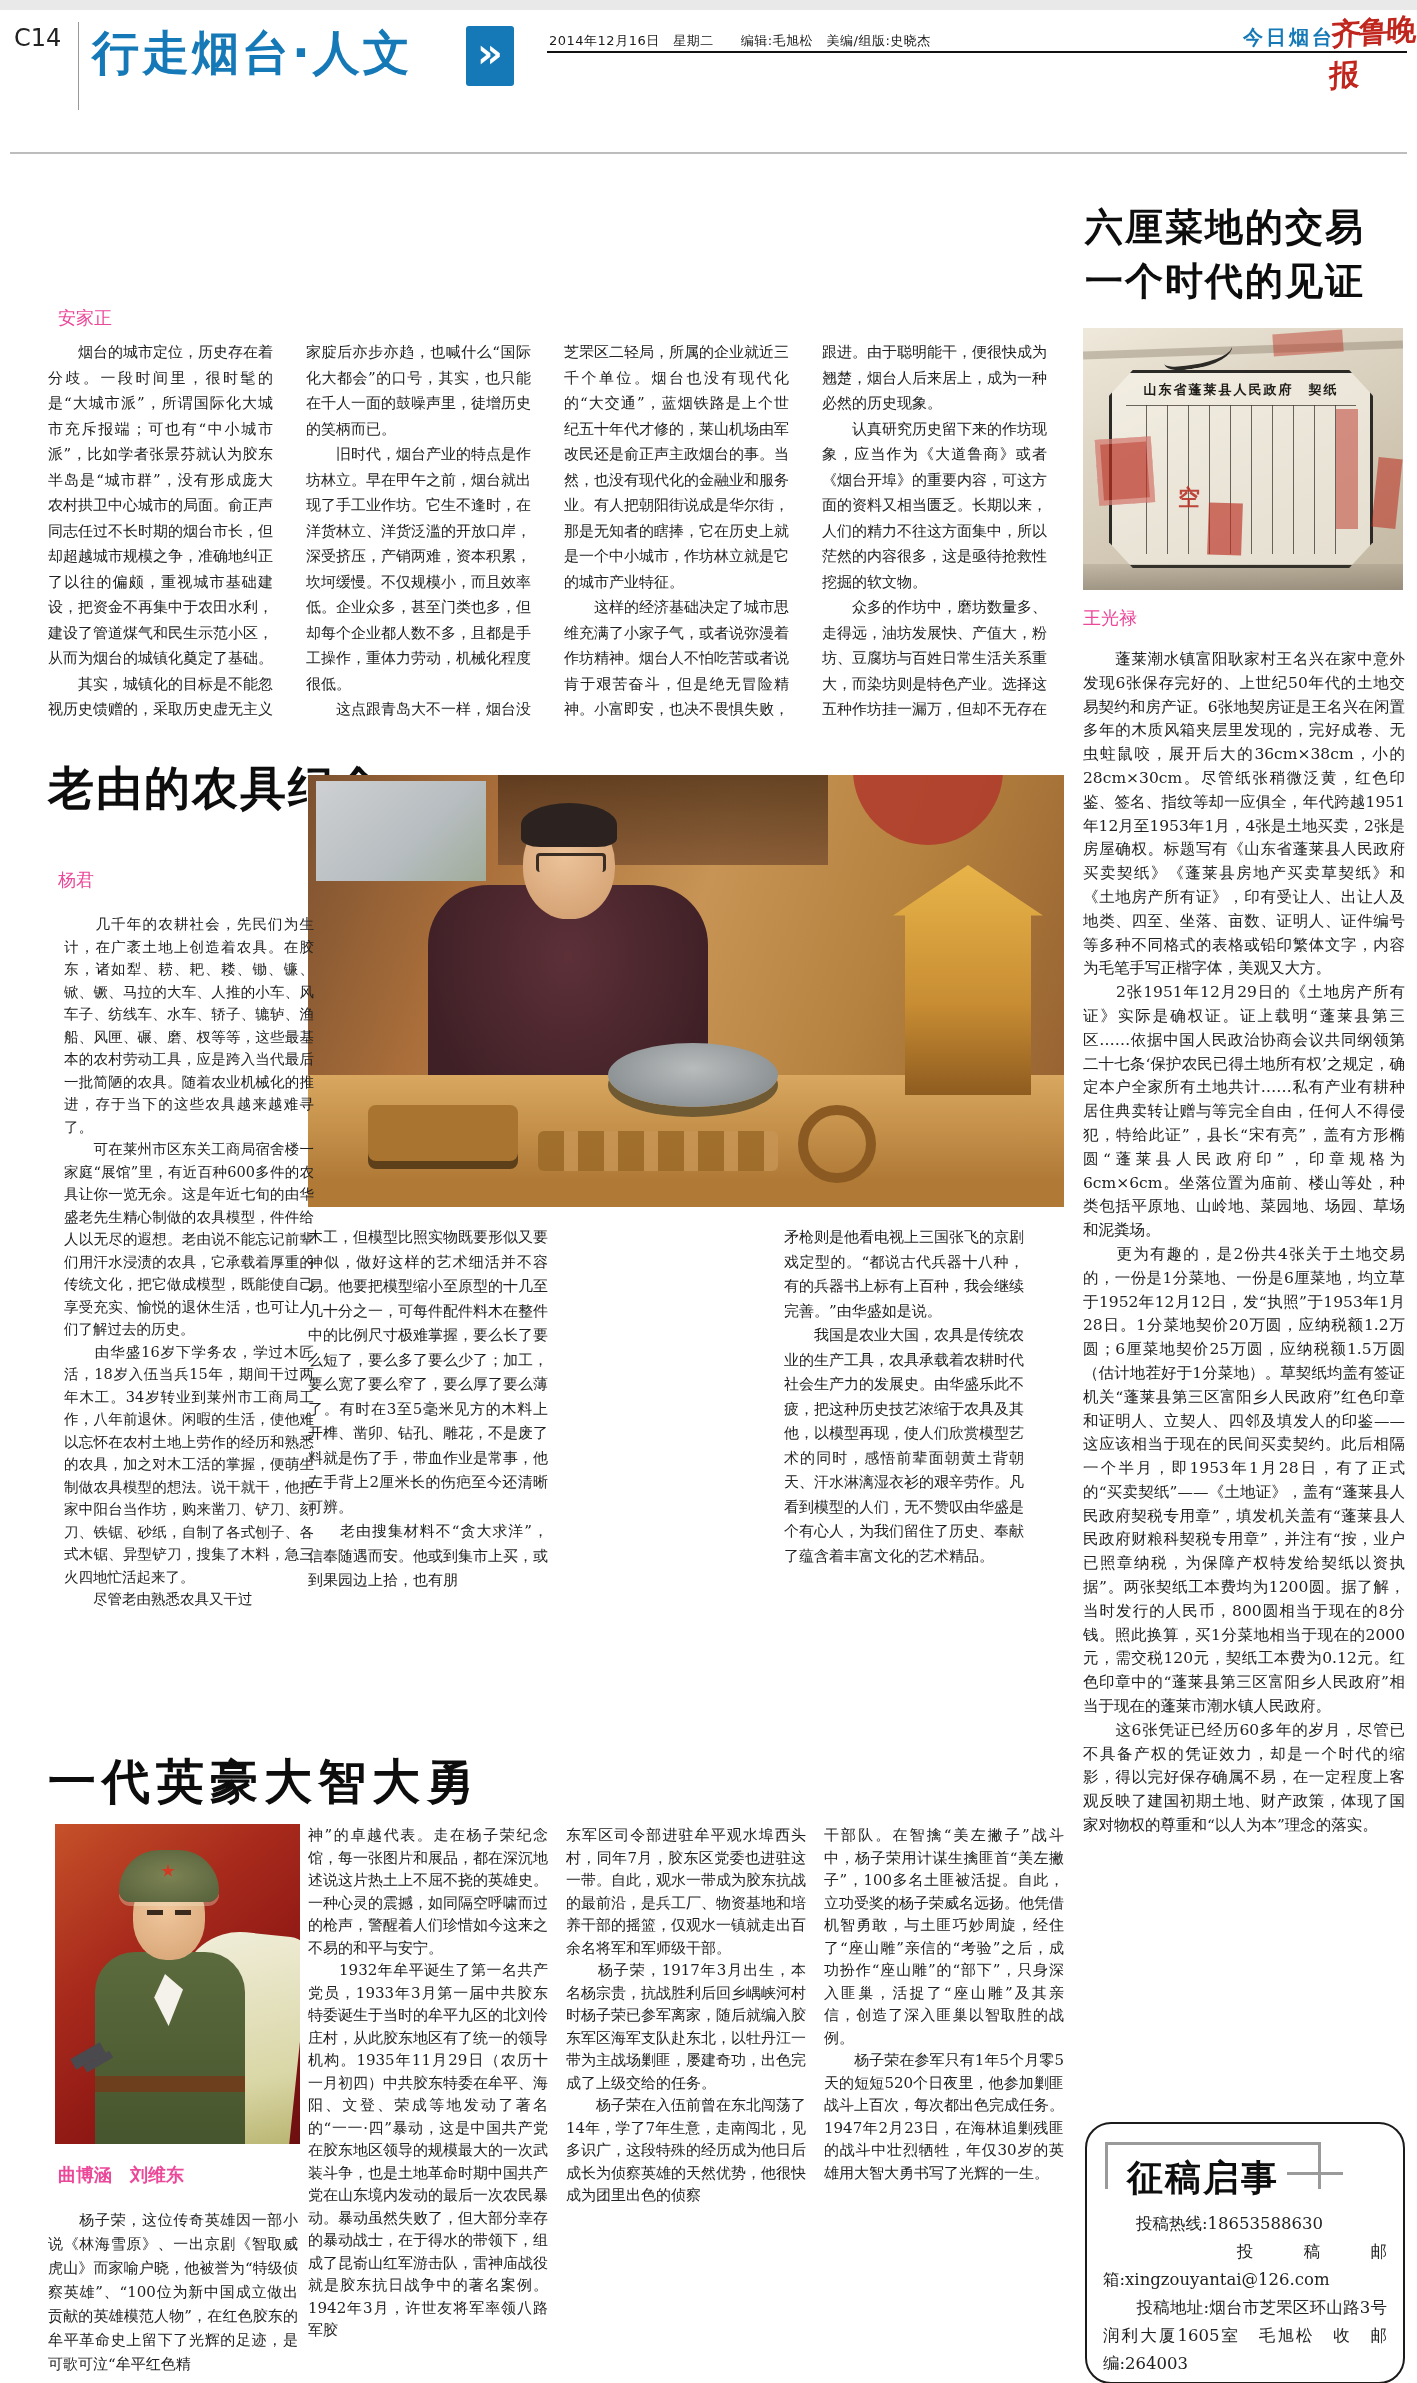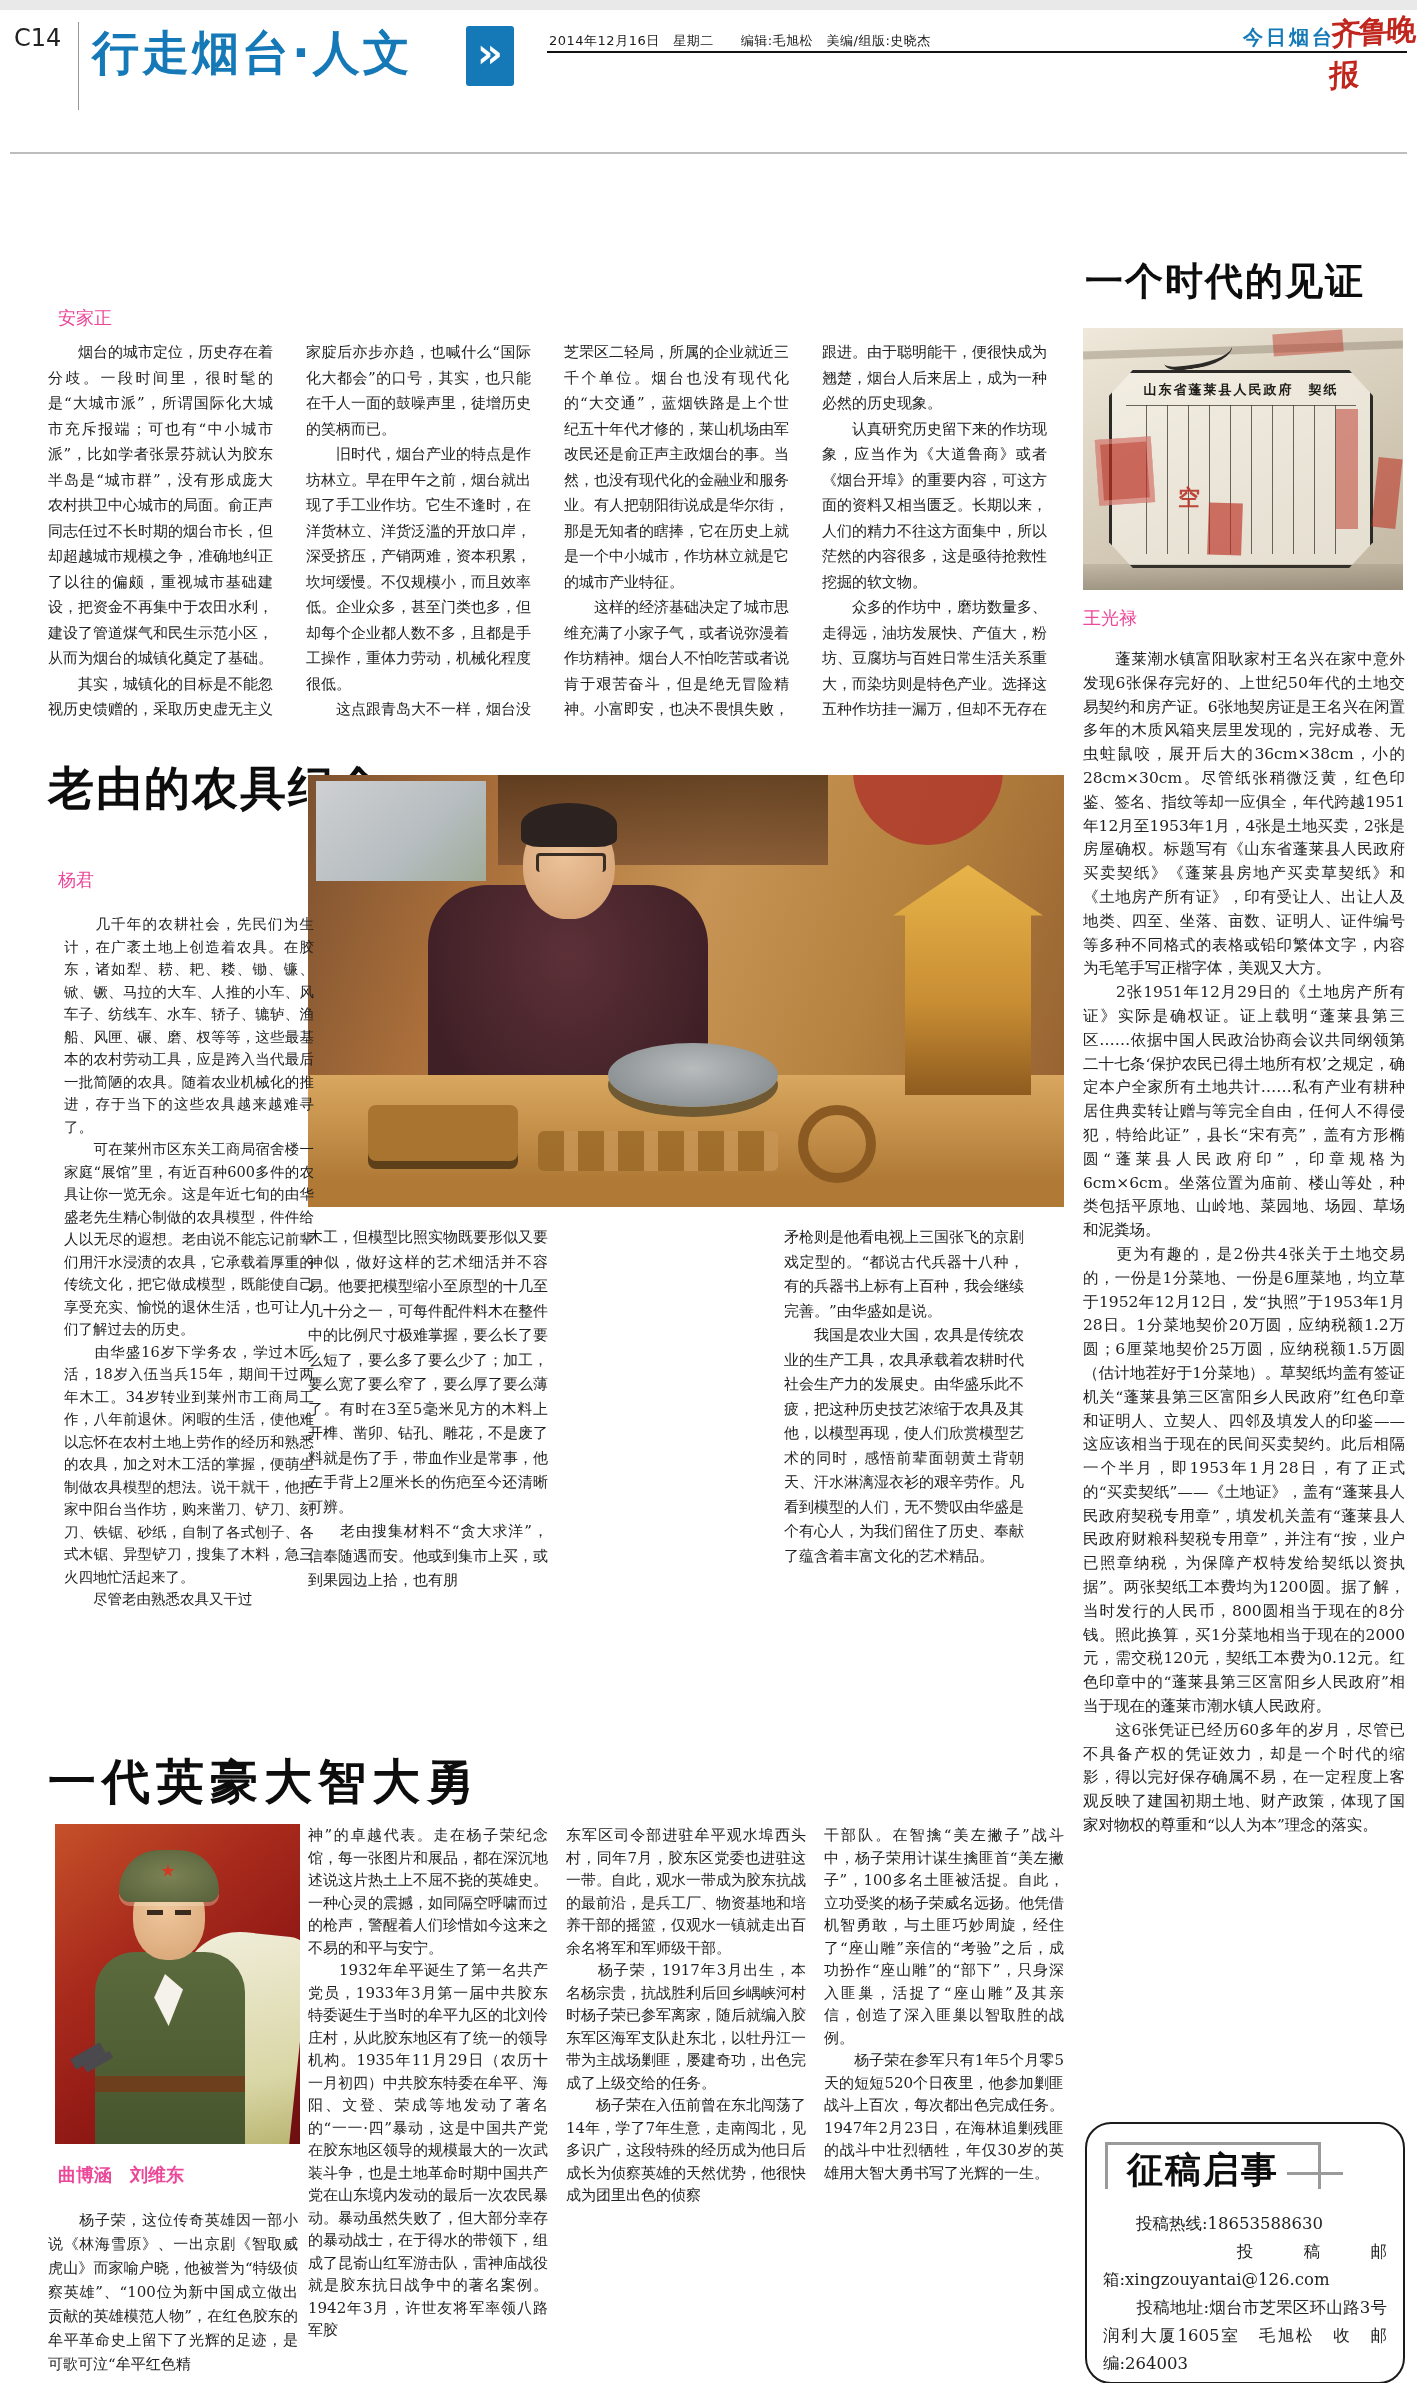--- a/index.html
+++ b/index.html
@@ -99,20 +99,21 @@
 
   <div class="abs body-text" style="left:48px;top:2198px;width:250px;height:185px;font-size:15px;line-height:24px;">　　杨子荣，这位传奇英雄因一部小说《林海雪原》、一出京剧《智取威虎山》而家喻户晓，他被誉为“特级侦察英雄”、“100位为新中国成立做出贡献的英雄模范人物”，在红色胶东的牟平革命史上留下了光辉的足迹，是可歌可泣“牟平红色精</div>
   <div class="abs body-text" style="left:308px;top:1814px;width:240px;height:569px;font-size:15px;line-height:22.5px;">神”的卓越代表。走在杨子荣纪念馆，每一张图片和展品，都在深沉地述说这片热土上不屈不挠的英雄史。一种心灵的震撼，如同隔空呼啸而过的枪声，警醒着人们珍惜如今这来之不易的和平与安宁。
 　　1932年牟平诞生了第一名共产党员，1933年3月第一届中共胶东特委诞生于当时的牟平九区的北刘伶庄村，从此胶东地区有了统一的领导机构。1935年11月29日（农历十一月初四）中共胶东特委在牟平、海阳、文登、荣成等地发动了著名的“一一·四”暴动，这是中国共产党在胶东地区领导的规模最大的一次武装斗争，也是土地革命时期中国共产党在山东境内发动的最后一次农民暴动。暴动虽然失败了，但大部分幸存的暴动战士，在于得水的带领下，组成了昆嵛山红军游击队，雷神庙战役就是胶东抗日战争中的著名案例。1942年3月，许世友将军率领八路军胶</div>
   <div class="abs body-text" style="left:566px;top:1814px;width:240px;height:569px;font-size:15px;line-height:22.5px;">东军区司令部进驻牟平观水埠西头村，同年7月，胶东区党委也进驻这一带。自此，观水一带成为胶东抗战的最前沿，是兵工厂、物资基地和培养干部的摇篮，仅观水一镇就走出百余名将军和军师级干部。
 　　杨子荣，1917年3月出生，本名杨宗贵，抗战胜利后回乡嵎峡河村时杨子荣已参军离家，随后就编入胶东军区海军支队赴东北，以牡丹江一带为主战场剿匪，屡建奇功，出色完成了上级交给的任务。
 　　杨子荣在入伍前曾在东北闯荡了14年，学了7年生意，走南闯北，见多识广，这段特殊的经历成为他日后成长为侦察英雄的天然优势，他很快成为团里出色的侦察</div>
   <div class="abs body-text" style="left:824px;top:1814px;width:240px;height:569px;font-size:15px;line-height:22.5px;">干部队。在智擒“美左撇子”战斗中，杨子荣用计谋生擒匪首“美左撇子”，100多名土匪被活捉。自此，立功受奖的杨子荣威名远扬。他凭借机智勇敢，与土匪巧妙周旋，经住了“座山雕”亲信的“考验”之后，成功扮作“座山雕”的“部下”，只身深入匪巢，活捉了“座山雕”及其亲信，创造了深入匪巢以智取胜的战例。
 　　杨子荣在参军只有1年5个月零5天的短短520个日夜里，他参加剿匪战斗上百次，每次都出色完成任务。1947年2月23日，在海林追剿残匪的战斗中壮烈牺牲，年仅30岁的英雄用大智大勇书写了光辉的一生。</div>
 
+  <div class="abs headline" style="left:1085px;top:192px;font-size:38px;letter-spacing:2px;">六厘菜地的交易</div>
   <div class="abs headline" style="left:1085px;top:246px;font-size:38px;letter-spacing:2px;">一个时代的见证</div>
 
   <div class="abs photo" style="left:1083px;top:318px;width:320px;height:262px;
               background:linear-gradient(155deg,#efe9db 0%,#ddd4c3 35%,#cfc5b1 65%,#c2b7a1 100%);">
     <div class="abs" style="left:0;top:18px;width:320px;height:8px;background:rgba(120,105,85,.35);transform:rotate(-2deg);"></div>
     <div class="abs seal" style="left:190px;top:4px;width:70px;height:22px;opacity:.55;transform:rotate(-4deg);"></div>
     <div class="abs" style="left:80px;top:10px;width:70px;height:26px;border-bottom:4px solid #2c2a26;border-radius:0 0 60% 30%;transform:rotate(-8deg);"></div>
     <div class="abs" style="left:26px;top:42px;width:258px;height:192px;border:3px solid #2b2a26;background:rgba(250,247,238,.6);
                 clip-path:polygon(9% 0,91% 0,100% 13%,100% 87%,91% 100%,9% 100%,0 87%,0 13%);">
       <div style="position:absolute;left:0;top:8px;width:100%;text-align:center;font-size:13px;font-weight:bold;color:#1d1c18;letter-spacing:2px;">山东省蓬莱县人民政府　契纸</div>
@@ -132,19 +133,19 @@
   <div class="abs byline" style="left:1083px;top:596px;">王光禄</div>
 
   <div class="abs body-text" style="left:1083px;top:638px;width:322px;height:1460px;font-size:15.5px;line-height:23.8px;">　　蓬莱潮水镇富阳耿家村王名兴在家中意外发现6张保存完好的、上世纪50年代的土地交易契约和房产证。6张地契房证是王名兴在闲置多年的木质风箱夹层里发现的，完好成卷、无虫蛀鼠咬，展开后大的36cm×38cm，小的28cm×30cm。尽管纸张稍微泛黄，红色印鉴、签名、指纹等却一应俱全，年代跨越1951年12月至1953年1月，4张是土地买卖，2张是房屋确权。标题写有《山东省蓬莱县人民政府买卖契纸》《蓬莱县房地产买卖草契纸》和《土地房产所有证》，印有受让人、出让人及地类、四至、坐落、亩数、证明人、证件编号等多种不同格式的表格或铅印繁体文字，内容为毛笔手写正楷字体，美观又大方。
 　　2张1951年12月29日的《土地房产所有证》实际是确权证。证上载明“蓬莱县第三区……依据中国人民政治协商会议共同纲领第二十七条‘保护农民已得土地所有权’之规定，确定本户全家所有土地共计……私有产业有耕种居住典卖转让赠与等完全自由，任何人不得侵犯，特给此证”，县长“宋有亮”，盖有方形椭圆“蓬莱县人民政府印”，印章规格为6cm×6cm。坐落位置为庙前、楼山等处，种类包括平原地、山岭地、菜园地、场园、草场和泥粪场。
 　　更为有趣的，是2份共4张关于土地交易的，一份是1分菜地、一份是6厘菜地，均立草于1952年12月12日，发“执照”于1953年1月28日。1分菜地契价20万圆，应纳税额1.2万圆；6厘菜地契价25万圆，应纳税额1.5万圆（估计地茬好于1分菜地）。草契纸均盖有签证机关“蓬莱县第三区富阳乡人民政府”红色印章和证明人、立契人、四邻及填发人的印鉴——这应该相当于现在的民间买卖契约。此后相隔一个半月，即1953年1月28日，有了正式的“买卖契纸”——《土地证》，盖有“蓬莱县人民政府契税专用章”，填发机关盖有“蓬莱县人民政府财粮科契税专用章”，并注有“按，业户已照章纳税，为保障产权特发给契纸以资执据”。两张契纸工本费均为1200圆。据了解，当时发行的人民币，800圆相当于现在的8分钱。照此换算，买1分菜地相当于现在的2000元，需交税120元，契纸工本费为0.12元。红色印章中的“蓬莱县第三区富阳乡人民政府”相当于现在的蓬莱市潮水镇人民政府。
 　　这6张凭证已经历60多年的岁月，尽管已不具备产权的凭证效力，却是一个时代的缩影，得以完好保存确属不易，在一定程度上客观反映了建国初期土地、财产政策，体现了国家对物权的尊重和“以人为本”理念的落实。</div>
 
   <div class="abs" style="left:1085px;top:2112px;width:316px;height:258px;border:2.5px solid #1b1b1b;border-radius:26px;background:#fff;">
     <div class="abs" style="left:18px;top:18px;width:210px;height:44px;border-top:3px solid #9a9a9a;border-right:3px solid #9a9a9a;border-left:3px solid #9a9a9a;"></div>
     <div class="abs" style="left:196px;top:48px;width:60px;height:3px;background:#9a9a9a;"></div>
-    <div class="abs headline" style="left:32px;top:22px;font-size:36px;letter-spacing:2px;background:#fff;padding:0 8px;">征稿启事</div>
+    <div class="abs headline" style="left:32px;top:22px;font-size:36px;letter-spacing:2px;background:#fff;padding:8px 8px;">征稿启事</div>
     <div class="abs body-text" style="left:16px;top:86px;width:284px;height:160px;font-size:16.5px;line-height:28px;">　　投稿热线:18653588630
 　　投稿邮箱:xingzouyantai@126.com
 　　投稿地址:烟台市芝罘区环山路3号润利大厦1605室　毛旭松　收　邮编:264003</div>
   </div>
 
 </div>
 
 </body></html>

